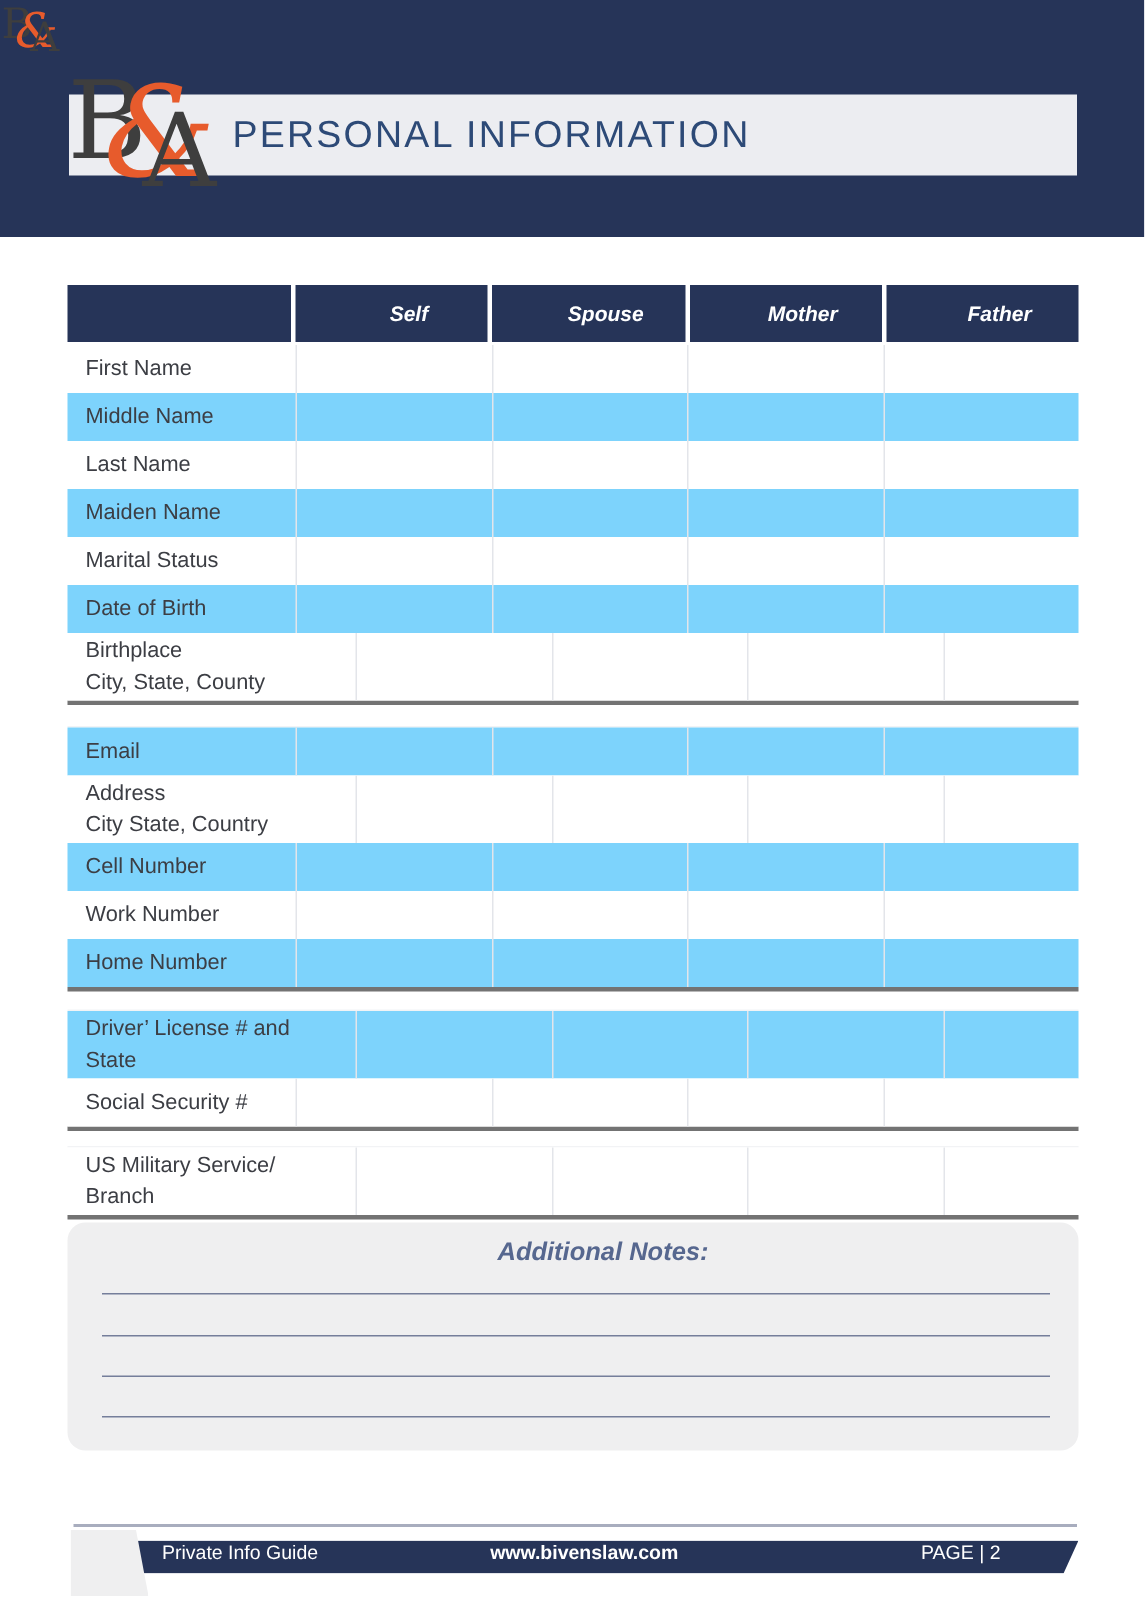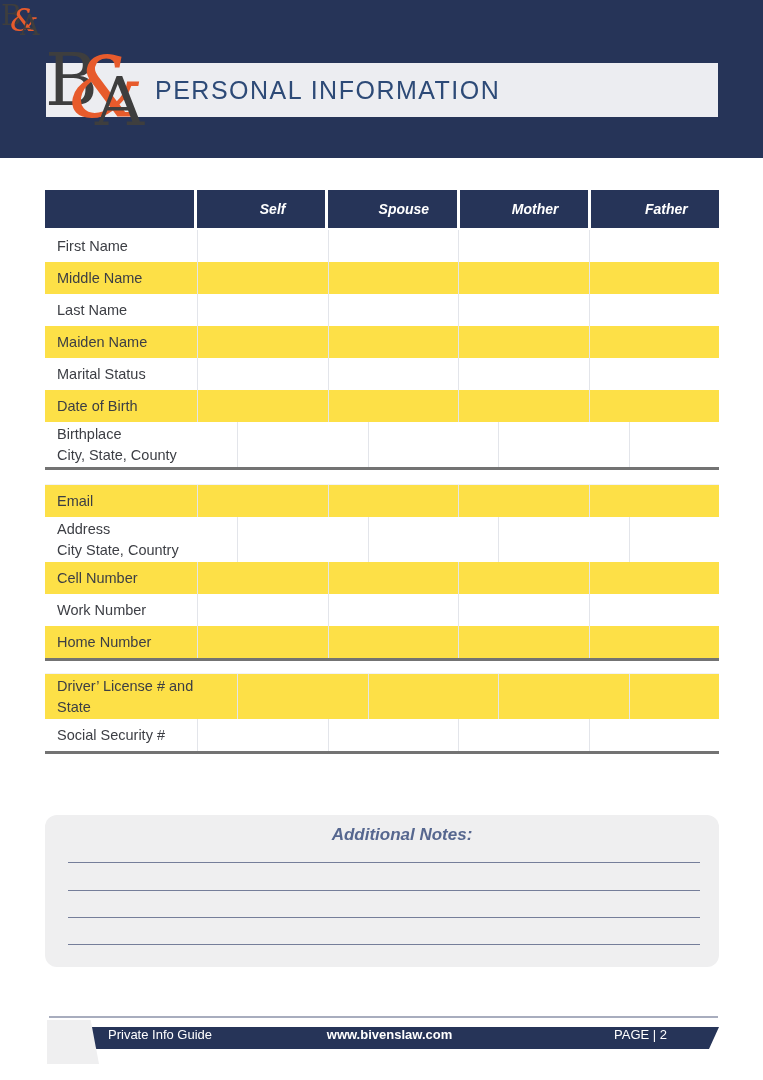--- a/index.html
+++ b/index.html
@@ -25,21 +25,21 @@
   .hcell{background:#263458; color:#ffffff; font-style:italic; font-weight:bold; font-size:14px;
          display:flex; align-items:center; justify-content:center;}
   .hcell.first{width:149px; flex:none;}
   .hcell:not(.first){flex:1;padding-left:23px;}
   .tsection{border-bottom:3px solid #737373; border-top:1px solid #F2F3F5;}
   .tsection.s1{border-top:none;}
   .tsection.s1{margin-bottom:14px;}
   .tsection.s2{margin-bottom:12px;}
   .tsection.s3{margin-bottom:10px;}
   .row{display:flex; height:32px; background:#ffffff;}
-  .row.alt{background:#fde047;}
+  .row.alt{background:#7dd3fc;}
   .row.tall{height:45px;gap:40px;}
   .row .label{
     width:152px; flex:none; box-sizing:border-box; padding-left:12px;
     display:flex; flex-direction:column; justify-content:center;
     font-size:14.5px; color:#3C3E44; line-height:21px;
   }
   .row .cell{flex:1; border-left:1px solid #E3E5EA;}
   
   .notes{position:absolute; left:45px; top:815px; width:674px; height:152px;
          background:#EFEFF0; border-radius:12px;}
@@ -222,20 +222,32 @@
           <div class="label">
             <span>Social Security #</span>
           </div>
           <div class="cell"></div>
           <div class="cell"></div>
           <div class="cell"></div>
           <div class="cell"></div>
         </div>
     </div>
 
+    <div class="tsection s4">
+      <div class="row tall">
+          <div class="label">
+            <span>US Military Service/</span>
+            <span>Branch</span>
+          </div>
+          <div class="cell"></div>
+          <div class="cell"></div>
+          <div class="cell"></div>
+          <div class="cell"></div>
+        </div>
+    </div>
   </div>
 
   <div class="notes">
     <div class="notes-title">Additional Notes:</div>
     <div class="note-line n0"></div>
     <div class="note-line n1"></div>
     <div class="note-line n2"></div>
     <div class="note-line n3"></div>
   </div>
 

